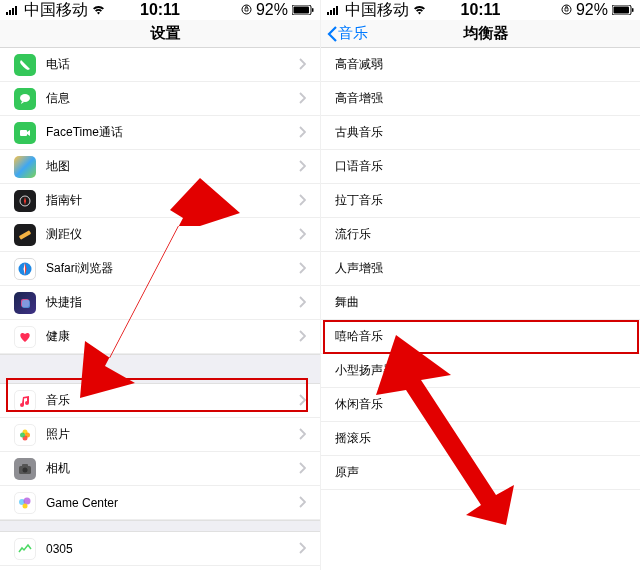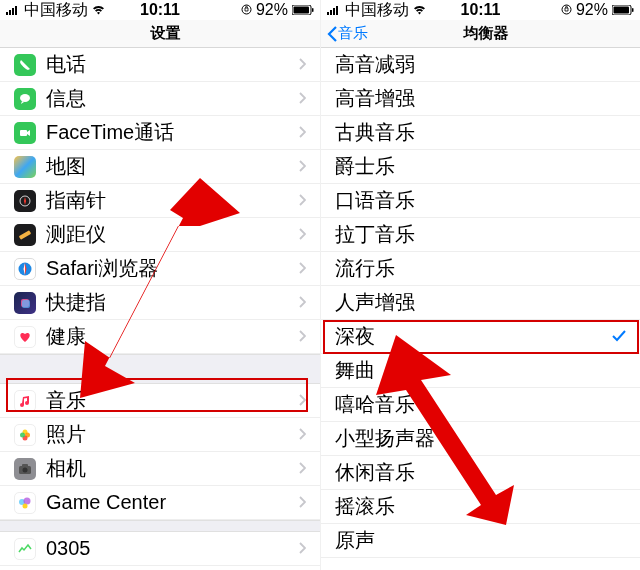--- a/index.html
+++ b/index.html
@@ -53,21 +53,21 @@
   .list { flex: 1; overflow: hidden; }
   .row {
     display: flex;
     align-items: center;
     height: 34px;
     padding: 0 14px 0 14px;
     border-bottom: 1px solid #eee;
     background: #fff;
     position: relative;
   }
-  .row .label { flex: 1; font-size: 20px; }
+  .row .label { flex: 1; font-size: 12px; }
   .row .chevron { color: #c7c7cc; }
   .row .check { color: #007aff; font-size: 16px; }
   .row .icon {
     width: 22px; height: 22px; border-radius: 5px;
     margin-right: 10px; display: flex; align-items: center; justify-content: center;
     font-size: 13px; color: #fff;
   }
   .section-gap { height: 30px; background: #efeff4; border-bottom: 1px solid #e0e0e0; border-top: 1px solid #e0e0e0; }
   .section-gap-sm { height: 12px; background: #efeff4; border-bottom: 1px solid #e0e0e0; border-top: 1px solid #e0e0e0; }
 
@@ -378,40 +378,31 @@
       <div class="row">
           <div class="label">高音减弱</div>
         </div>
       <div class="row">
           <div class="label">高音增强</div>
         </div>
       <div class="row">
           <div class="label">古典音乐</div>
         </div>
       <div class="row">
-          <div class="label">爵士乐</div>
-        </div>
-      <div class="row">
           <div class="label">口语音乐</div>
         </div>
       <div class="row">
           <div class="label">拉丁音乐</div>
         </div>
       <div class="row">
           <div class="label">流行乐</div>
         </div>
       <div class="row">
           <div class="label">人声增强</div>
         </div>
-      <div class="row">
-        <div class="label">深夜</div>
-        <div class="check"><svg width="14" height="12" viewBox="0 0 14 12">
-              <path d="M1 6 L5 10 L13 1" fill="none" stroke="#007aff" stroke-width="2"></path>
-            </svg></div>
-      </div>
       <div class="row">
           <div class="label">舞曲</div>
         </div>
       <div class="row">
           <div class="label">嘻哈音乐</div>
         </div>
       <div class="row">
           <div class="label">小型扬声器</div>
         </div>
       <div class="row">

